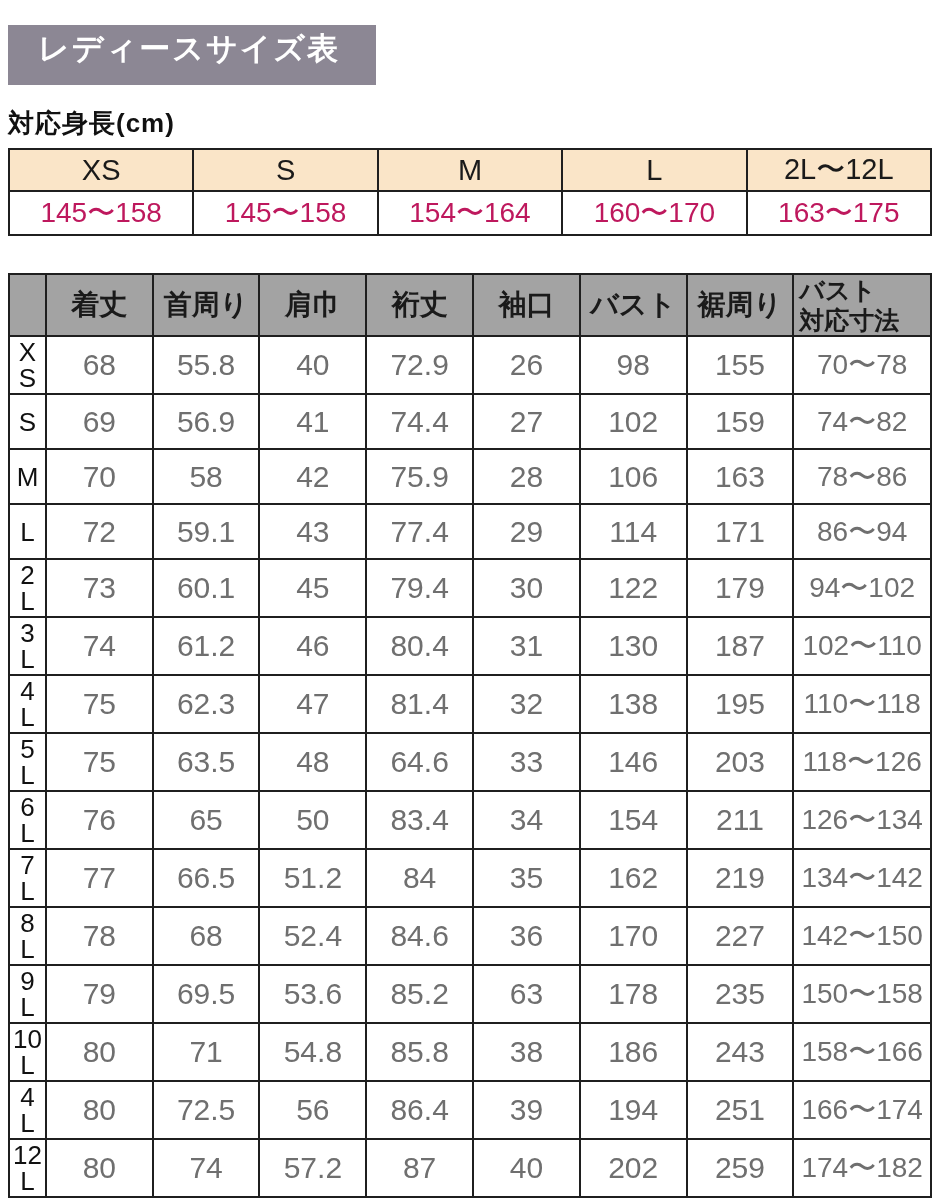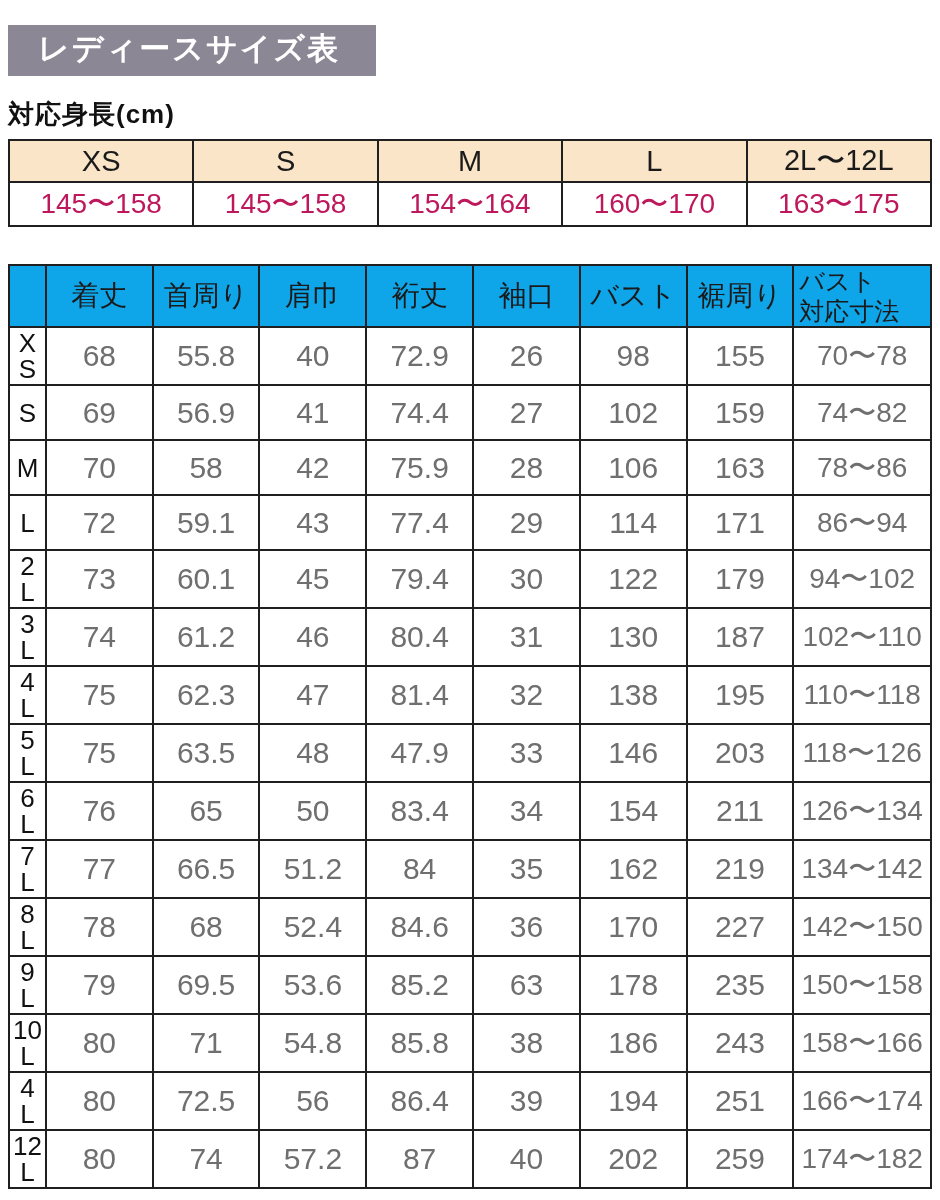--- a/index.html
+++ b/index.html
@@ -12,21 +12,21 @@
   }
   .page { padding:25px 8px 0 8px; }
 
   .title-bar {
     display:inline-block;
     background:#8C8794;
     color:#ffffff;
     font-size:31px;
     font-weight:bold;
     letter-spacing:2px;
-    padding:3px 36px 6px 30px;
+    padding:3px 36px 15px 30px;
   }
 
   .subtitle {
     margin:21px 0 7px 0;
     font-size:26px;
     font-weight:bold;
     color:#111111;
     letter-spacing:1px;
   }
 
@@ -52,23 +52,23 @@
   }
   .height-table td {
     color:#be185d;
     font-size:28px;
     height:42px;
   }
 
   
   .size-table { margin-top:37px; }
   .size-table thead th {
-    background:#0ea5e9;
+    background:#a3a3a3;
     font-size:28px;
-    font-weight:normal;
+    font-weight:bold;
     color:#1a1a1a;
     height:60px;
     margin-left:16px;
   }
   .size-table thead th.bust-head {
     text-align:left;
     font-size:25px;
     line-height:1.2;
     padding-left:5px;
   }
@@ -229,21 +229,21 @@
           <td>32</td>
           <td>138</td>
           <td>195</td>
           <td class="bust-range">110〜118</td>
         </tr>
         <tr>
     <th class="row-label"><span>5</span><br><span>L</span></th>
   <td>75</td>
           <td>63.5</td>
           <td>48</td>
-          <td>47.9</td>
+          <td>64.6</td>
           <td>33</td>
           <td>146</td>
           <td>203</td>
           <td class="bust-range">118〜126</td>
         </tr>
         <tr>
     <th class="row-label"><span>6</span><br><span>L</span></th>
   <td>76</td>
           <td>65</td>
           <td>50</td>

